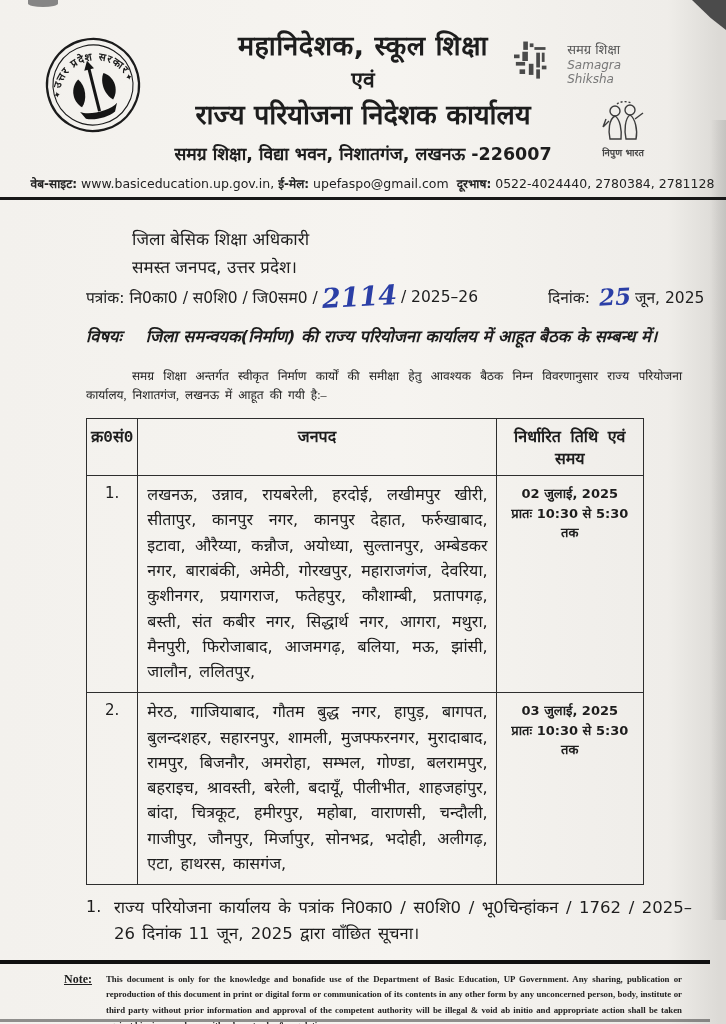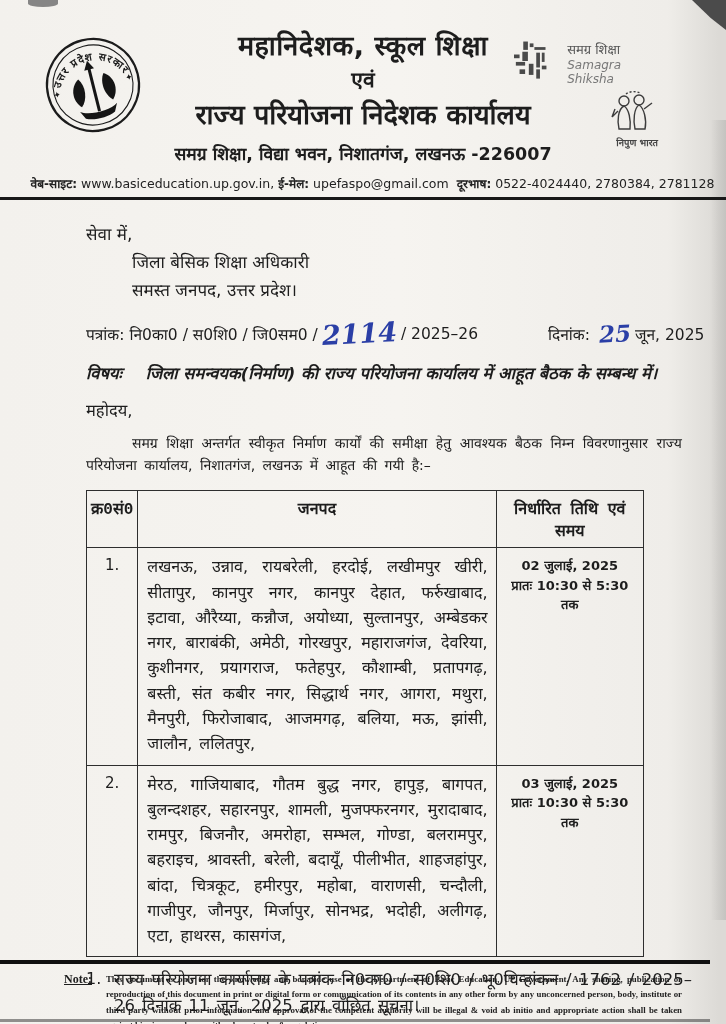--- a/index.html
+++ b/index.html
@@ -50,41 +50,41 @@
   }
   .contact-line b { font-size: 12px; }
   .head-rule { margin-top: 5px; border: 0; border-top: 3.5px solid #181818; }
 
   .logo-samagra {
     position: absolute; right: 62px; top: 40px; width: 150px; display: flex; gap: 18px;
     align-items: flex-start;
   }
   .samagra-text-hi { font-size: 13px; color: #555; }
   .samagra-text-en { font-size: 12px; color: #777; font-style: italic; }
-  .logo-nipun { position: absolute; right: 68px; top: 91px; width: 70px; text-align: right; }
+  .logo-nipun { position: absolute; right: 68px; top: 101px; width: 70px; text-align: center; }
   .nipun-label { font-size: 9.5px; color: #444; font-weight: bold; margin-top: 1px; }
 
   
   .letter { padding: 22px 32px 0 86px; font-size: 16.5px; }
   .to-label { font-size: 17px; }
   .to-line { margin-left: 46px; margin-top: 5px; font-size: 17px; }
-  .ref-line { margin-top: 22px; font-size: 15.5px; white-space: nowrap; display: flex; align-items: center; }
+  .ref-line { margin-top: 8px; font-size: 15.5px; white-space: nowrap; display: flex; align-items: center; }
   .handwrite {
     font-family: "DejaVu Serif", serif;
     color: #2b3fa6; font-size: 27px; font-style: italic; font-weight: bold;
     transform: rotate(-3deg); display: inline-block; padding: 0 4px; line-height: 20px;
   }
   .handwrite.small { font-size: 23px; }
   .date-part { margin-left: 70px; }
   .subject-line { margin-top: 16px; font-weight: bold; font-style: italic; font-size: 16.5px; }
   .subject-line .sub-label { margin-right: 18px; }
   .salutation { margin-top: 14px; font-size: 16.5px; }
   .body-para {
-    margin-top: 12px; text-align: justify; text-indent: 46px;
-    line-height: 1.55; font-size: 14px; width: 596px; word-spacing: 3px;
+    margin-top: 20px; text-align: justify; text-indent: 46px;
+    line-height: 1.55; font-size: 12px; width: 596px; word-spacing: 3px; font-family: Liberation Serif, serif;
   }
 
   
   .meet-table {
     margin: 14px 0 0 0; border-collapse: collapse; width: 558px;
     font-size: 16px;
   }
   .meet-table th, .meet-table td { border: 1.6px solid #2e2e2e; vertical-align: top; }
   .meet-table th { font-size: 16px; font-weight: bold; padding: 6px 4px; font-family: Liberation Mono, monospace; }
   .th-sn { width: 44px; }
@@ -205,40 +205,38 @@
       <b>ई-मेल:</b>
       <span>upefaspo@gmail.com</span>&nbsp;
       <b>दूरभाष:</b>
       <span>0522-4024440, 2780384, 2781128</span>
     </div>
     <hr class="head-rule">
   </div>
 
   <div class="letter">
 
-    <div class="to-label">सेवा में,</div>
     <div class="to-line">जिला बेसिक शिक्षा अधिकारी</div>
     <div class="to-line">समस्त जनपद, उत्तर प्रदेश।</div>
 
     <div class="ref-line">
       <span>पत्रांक:</span>&nbsp;
       <span>नि0का0 / स0शि0 / जि0सम0 /</span>
       <span class="handwrite">2114</span>
       <span>/ 2025–26</span>
       <span class="date-part">दिनांक:</span>&nbsp;
       <span class="handwrite small">25</span>
       <span>जून, 2025</span>
     </div>
 
     <div class="subject-line">
       <span class="sub-label">विषयः</span>
       <span>जिला समन्वयक(निर्माण) की राज्य परियोजना कार्यालय में आहूत बैठक के सम्बन्ध में।</span>
     </div>
 
-    <div class="salutation">महोदय,</div>
 
     <div class="body-para">समग्र शिक्षा अन्तर्गत स्वीकृत निर्माण कार्यों की समीक्षा हेतु आवश्यक बैठक निम्न विवरणानुसार राज्य परियोजना कार्यालय, निशातगंज, लखनऊ में आहूत की गयी है:–</div>
 
     <table class="meet-table">
       <thead>
         <tr>
           <th class="th-sn">क्र0सं0</th>
           <th class="th-district">जनपद</th>
           <th class="th-schedule">निर्धारित तिथि एवं समय</th>
         </tr>

